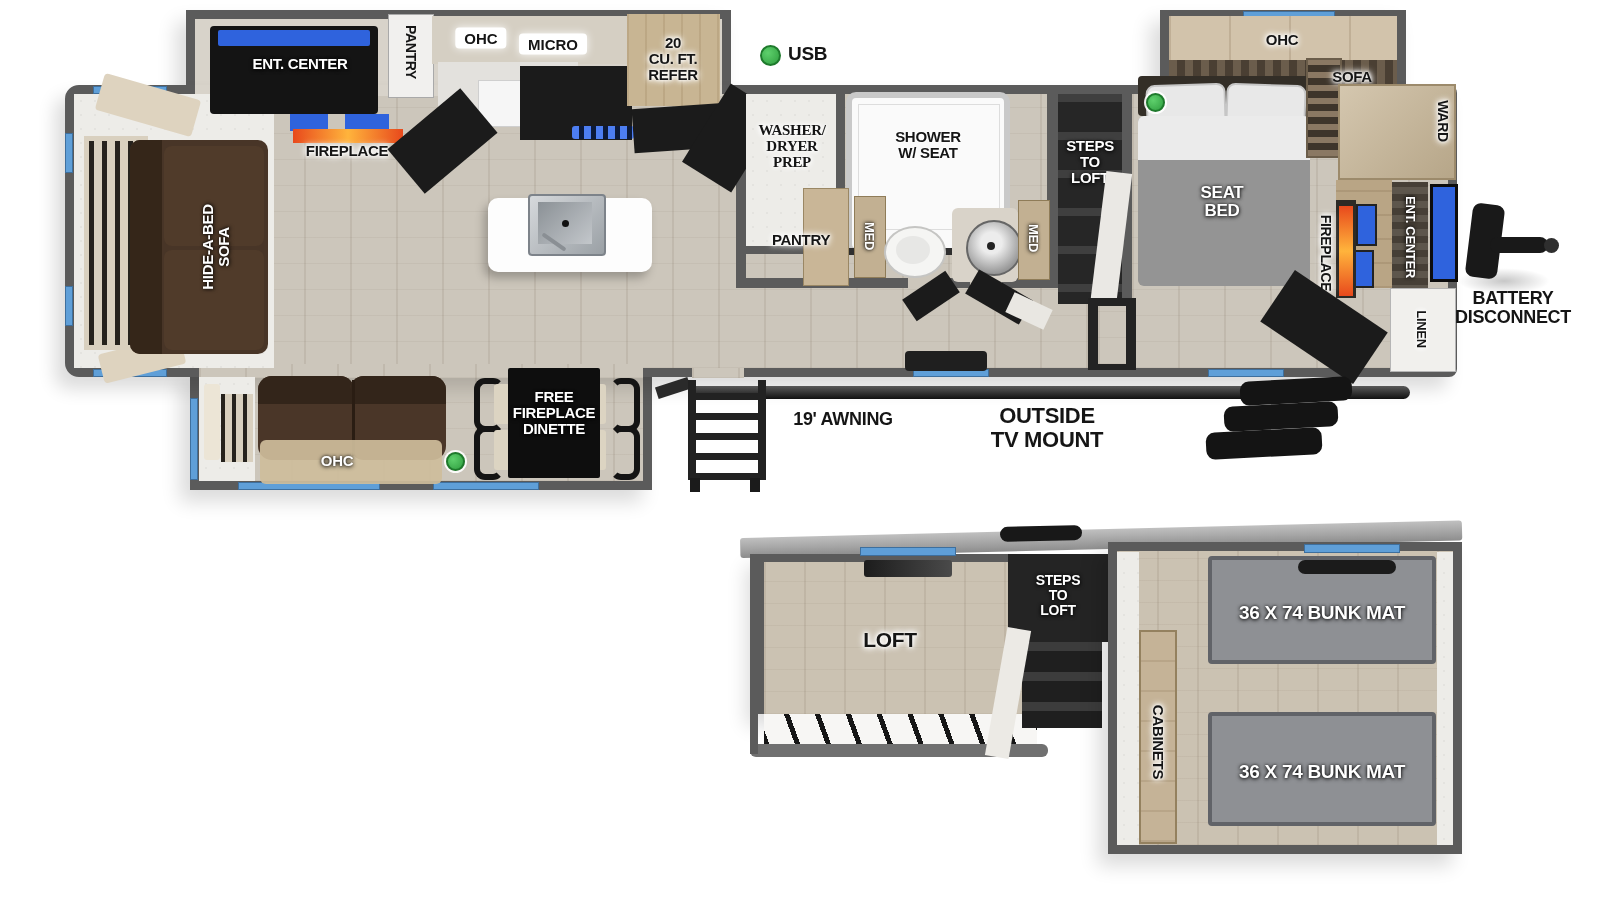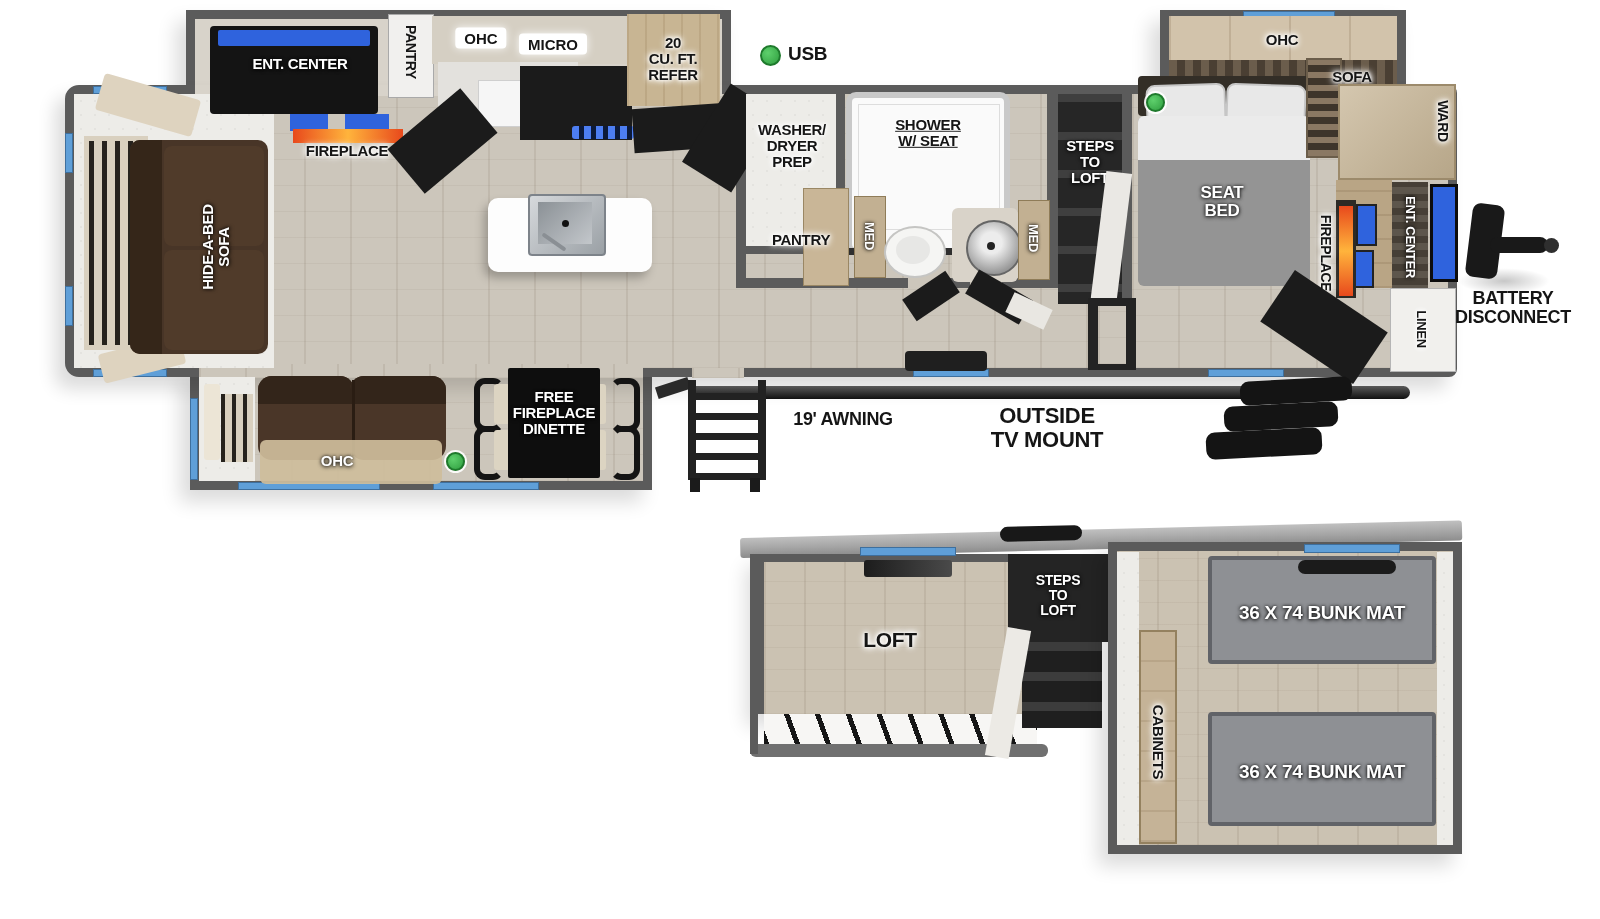--- a/index.html
+++ b/index.html
@@ -111,27 +111,27 @@
   <div class="a" style="left:100px;top:344px;width:84px;height:30px;background:#ded3bf;transform:rotate(-14deg);border-radius:4px;"></div>
   <div class="a" style="left:84px;top:136px;width:54px;height:204px;border:5px solid #d9d0bf;background:repeating-linear-gradient(90deg,#26221d 0 5px,#d9d0bf 5px 13px);"></div>
   <div class="a" style="left:130px;top:140px;width:138px;height:214px;background:#483527;border-radius:10px;"></div>
   <div class="a" style="left:130px;top:140px;width:32px;height:214px;background:#352619;border-radius:10px 0 0 10px;"></div>
   <div class="a" style="left:164px;top:146px;width:100px;height:100px;background:#503b2a;border-radius:8px;"></div>
   <div class="a" style="left:164px;top:250px;width:100px;height:100px;background:#503b2a;border-radius:8px;"></div>
   <div class="lbl light rot-90" style="left:216px;top:247px;">HIDE-A-BED
 SOFA</div>
 
   <div class="a marble" style="left:746px;top:94px;width:90px;height:152px;"></div>
-  <div class="lbl" style="left:792px;top:146px;">WASHER/
+  <div class="lbl" style="left:792px;top:146px;font-family:Liberation Serif, serif;">WASHER/
 DRYER
 PREP</div>
 
   <div class="a" style="left:846px;top:92px;width:164px;height:162px;background:#fafafa;border:6px solid #c9c9c9;border-radius:10px;box-sizing:border-box;"></div>
   <div class="a" style="left:858px;top:104px;width:140px;height:124px;border:1px solid #ddd;"></div>
-  <div class="lbl" style="left:928px;top:133px;text-decoration:underline;">SHOWER
+  <div class="lbl" style="left:928px;top:145px;">SHOWER
 W/ SEAT</div>
   <div class="a" style="left:848px;top:248px;width:164px;height:7px;background:#2f2f2f;"></div>
 
   <div class="a" style="left:803px;top:188px;width:44px;height:96px;background:#c9b697;border:1px solid #9a8764;"></div>
   <div class="lbl" style="left:801px;top:240px;">PANTRY</div>
 
   <div class="a" style="left:854px;top:196px;width:30px;height:80px;background:#c2b092;border:1px solid #8f7c58;"></div>
   <div class="lbl light rot90" style="left:869px;top:236px;font-size:13px;">MED</div>
 
   <div class="a" style="left:884px;top:226px;width:58px;height:48px;background:#f5f5f3;border:2px solid #c5c5c3;border-radius:50%;"></div>

